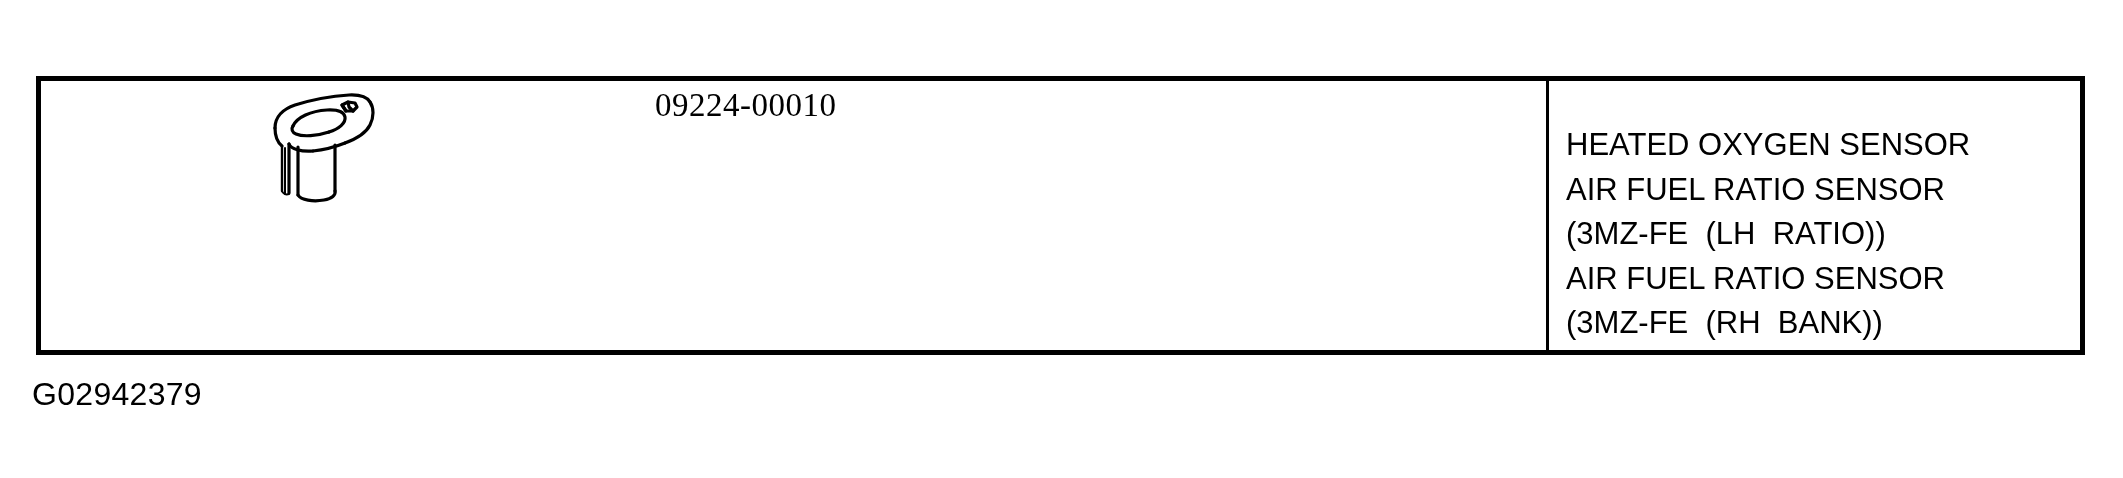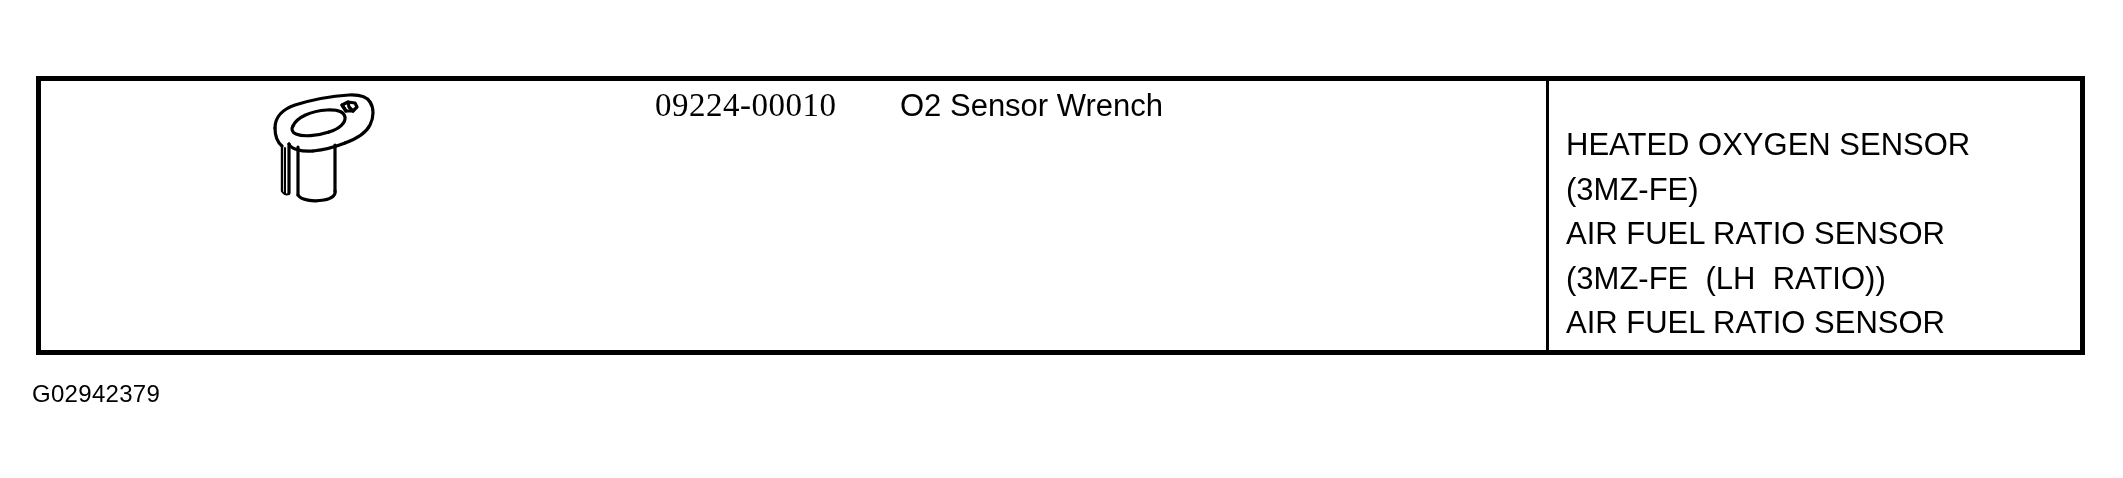--- a/index.html
+++ b/index.html
@@ -98,21 +98,21 @@
     line-height: 44.5px;
     white-space: pre;
   }
 
   
   .figure-caption {
     position: absolute;
     left: 32px;
     top: 378px;
     font-family: "Liberation Sans", sans-serif;
-    font-size: 24px;
+    font-size: 32px;
     line-height: 32px;
     letter-spacing: 0.3px;
     white-space: nowrap;
   }
 </style>
 </head>
 <body>
 
 <div id="page">
 
@@ -152,29 +152,28 @@
 
         <path d="M41 65 L41 110" stroke-width="2.4"></path>
         <path d="M44 67 L44 112" stroke-width="2"></path>
 
         <path d="M41 110 C42 113 45 114 48 113" stroke-width="2"></path>
       </svg>
     </div>
 
     <div class="part-number">09224-00010</div>
 
-    <div class="tool-name">O2 Sensor Wrench</div>
 
     <div class="col-divider"></div>
 
     <div class="application-list">
       <div class="application-line">HEATED OXYGEN SENSOR</div>
-      <div class="application-line">(3MZ-FE)</div>
       <div class="application-line">AIR FUEL RATIO SENSOR</div>
       <div class="application-line">(3MZ-FE  (LH  RATIO))</div>
       <div class="application-line">AIR FUEL RATIO SENSOR</div>
+      <div class="application-line">(3MZ-FE  (RH  BANK))</div>
     </div>
 
   </div>
 
   <div class="figure-caption">G02942379</div>
 
 </div>
 
 </body></html>

